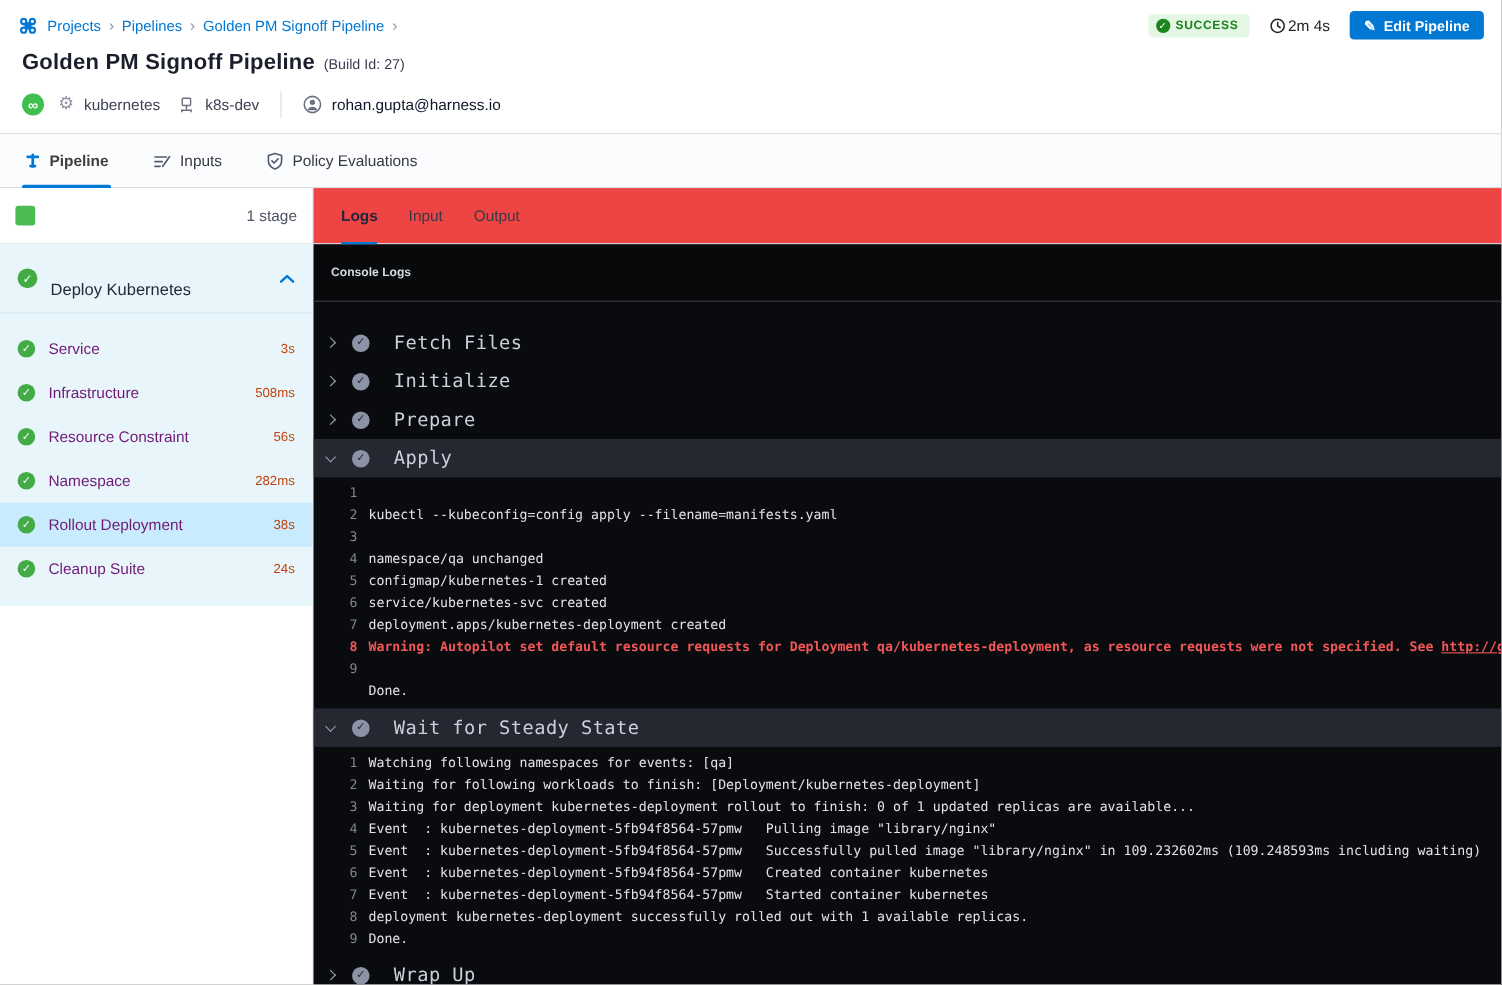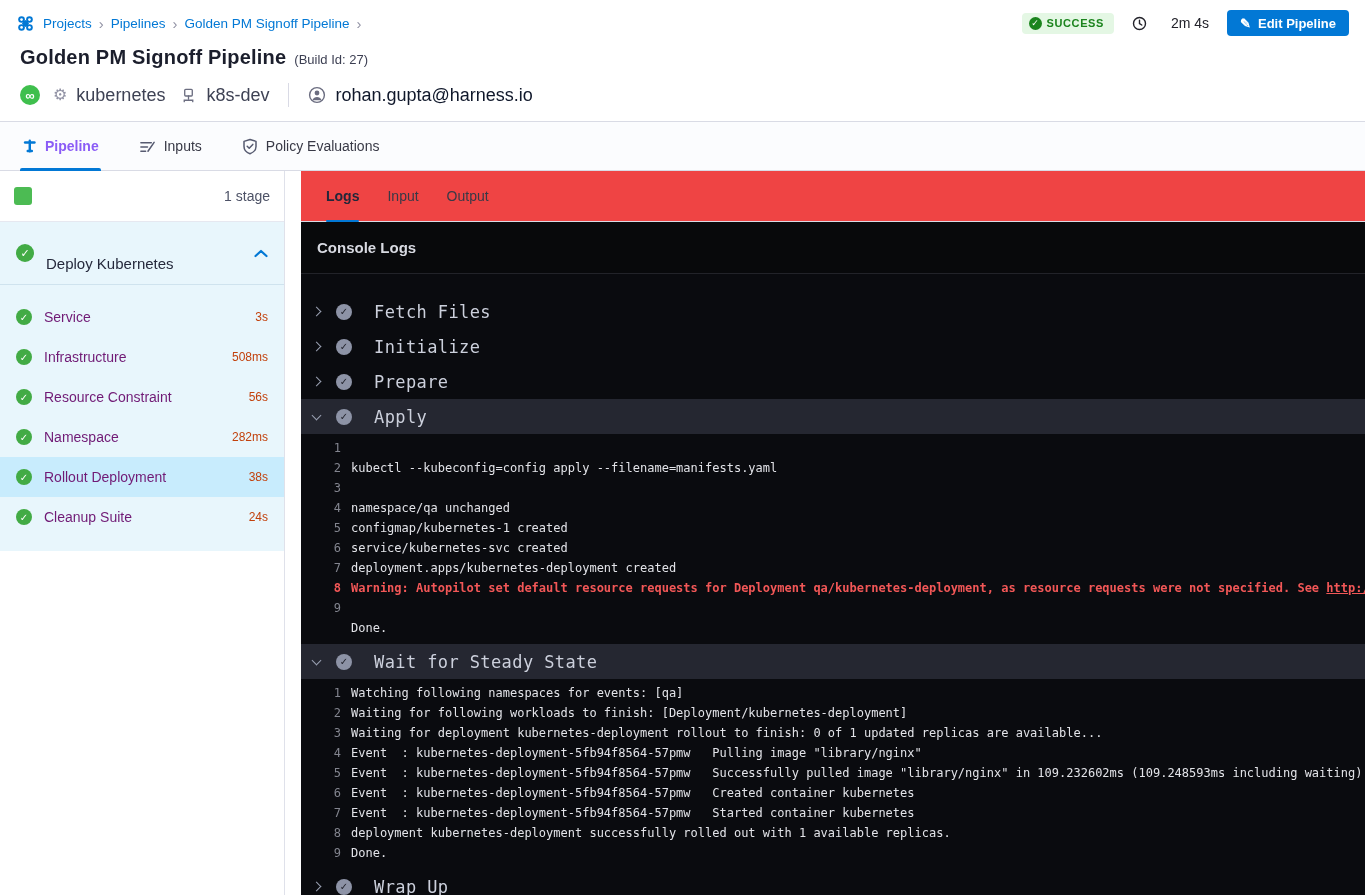--- a/index.html
+++ b/index.html
@@ -13,47 +13,47 @@
   .hlogo { width:19px; height:19px; margin-right:8px; flex-shrink:0; }
   .crumb a { color:#0278d5; text-decoration:none; font-size:13.5px; cursor:pointer; }
   .crumb { display:flex; align-items:center; gap:7px; }
   .crumb .sep { color:#9293a5; font-size:15px; line-height:1; }
   .top-right { margin-left:auto; display:flex; align-items:center; gap:18px; }
   .badge { background:#e4f7e4; border-radius:4px; padding:4px 10px 4px 7px;
     display:flex; align-items:center; gap:5px; }
   .badge .bcheck { width:13px; height:13px; border-radius:50%; background:#1b841d;
     color:#fff; font-size:9px; display:flex; align-items:center; justify-content:center; }
   .badge .btext { color:#1b841d; font-size:11px; font-weight:bold; letter-spacing:.6px; }
-  .dur { display:flex; align-items:center; gap:24px; color:#22222a; font-size:14px; }
+  .dur { display:flex; align-items:center; gap:2px; color:#22222a; font-size:14px; }
   .btn-edit { background:#0278d5; border:none; color:#fff; border-radius:4px;
     height:26px; padding:0 13px; font-size:13px; font-weight:bold;
     display:flex; align-items:center; gap:7px; cursor:pointer;
     font-family:"Liberation Sans", sans-serif; }
   .title-row { display:flex; align-items:baseline; gap:8px; margin-top:12px; padding-left:4px; }
   .title-row h1 { font-size:20px; color:#1b1e2c; letter-spacing:.2px; }
   .buildid { font-size:13px; color:#3c3f52; }
   .meta-row { display:flex; align-items:center; margin-top:14px; padding-left:4px;
     padding-bottom:14px; gap:9px; }
   .cd-ico { width:20px; height:20px; border-radius:50%; background:#3fbf4d; color:#fff;
     font-size:13px; font-weight:bold; display:flex; align-items:center; justify-content:center; }
   .gear { color:#9293a5; font-size:16px; line-height:1; margin-left:4px; }
-  .meta-txt { color:#3e4254; font-size:18px; }
+  .meta-txt { color:#3e4254; font-size:14px; }
   .meta-div { width:1px; height:24px; background:#d9dae5; margin:0 10px; }
 
   
   .main-tabs { height:50px; background:#fbfcfe; border-top:1px solid #d9dbe5;
     border-bottom:1px solid #d9dbe5; display:flex; align-items:stretch; padding-left:20px; }
   .mtab { display:flex; align-items:center; gap:8px; padding:0 2px; margin-right:36px;
     font-size:14px; color:#383946; position:relative; cursor:pointer; }
-  .mtab.active { color:#8b5cf6; font-weight:bold;justify-content:center; }
+  .mtab.active { color:#404040; font-weight:bold;justify-content:center; }
   .mtab.active .underline { position:absolute; left:0; right:0; bottom:-1px; height:3px;
     background:#0278d5; border-radius:2px 2px 0 0; }
 
   
-  .content { flex:1; display:flex; min-height:0;gap:16px; }
+  .content { flex:1; display:flex; min-height:0; }
   .sidebar { width:285px; flex-shrink:0; background:#fff; border-right:1px solid #dfe1ea;
     display:flex; flex-direction:column; }
   .stage-strip { height:51px; display:flex; align-items:center; padding:0 14px;
     border-bottom:1px solid #e6e8f0; }
   .stage-sq { width:18px; height:18px; border-radius:3px; background:#4cbb53; }
   .stage-count { margin-left:auto; font-size:14px; color:#4d5266; }
   .stage-panel { background:#e8f6fc; padding-bottom:14px; }
   .stage-header { height:62px; display:flex; align-items:center; padding:0 16px;
     cursor:pointer; }
   .stage-header .shname { font-size:15px; color:#25293c; margin-left:12px;margin-top:20px; }
@@ -70,21 +70,21 @@
   
   .logpanel { flex:1; display:flex; flex-direction:column; min-width:0; }
   .log-tabs { height:51px; background:#ef4444; display:flex; align-items:stretch;
     padding-left:25px; border-bottom:1px solid #d9dbe5; }
   .ltab { display:flex; align-items:center; margin-right:28px; font-size:14px;
     color:#383946; position:relative; cursor:pointer; }
   .ltab.active { font-weight:bold; color:#22273a; }
   .ltab.active .underline { position:absolute; left:0; right:0; bottom:-1px; height:2.5px;
     background:#0278d5; border-radius:2px; }
   .console-header { height:52px; background:#08090b; display:flex; align-items:center;
-    padding-left:16px; color:#d8dae2; font-size:15px; font-weight:bold;
+    padding-left:16px; color:#d8dae2; font-size:11px; font-weight:bold;
     border-bottom:1px solid #222329; flex-shrink:0; }
   .console { flex:1; background:#0a0b0f; overflow:hidden; padding-top:20px;
     font-family:"DejaVu Sans Mono", monospace; }
 
   .sec-row { height:35px; display:flex; align-items:center; padding-left:12px; cursor:pointer; }
   .sec-row.expanded { background:#252731; }
   .chev { width:7px; height:7px; border-right:1.6px solid #9aa0b2;
     border-bottom:1.6px solid #9aa0b2; flex-shrink:0; }
   .chev.right { transform:rotate(-45deg); margin-right:16px; }
   .chev.down  { transform:rotate(45deg); margin-right:16px; margin-top:-3px; }

